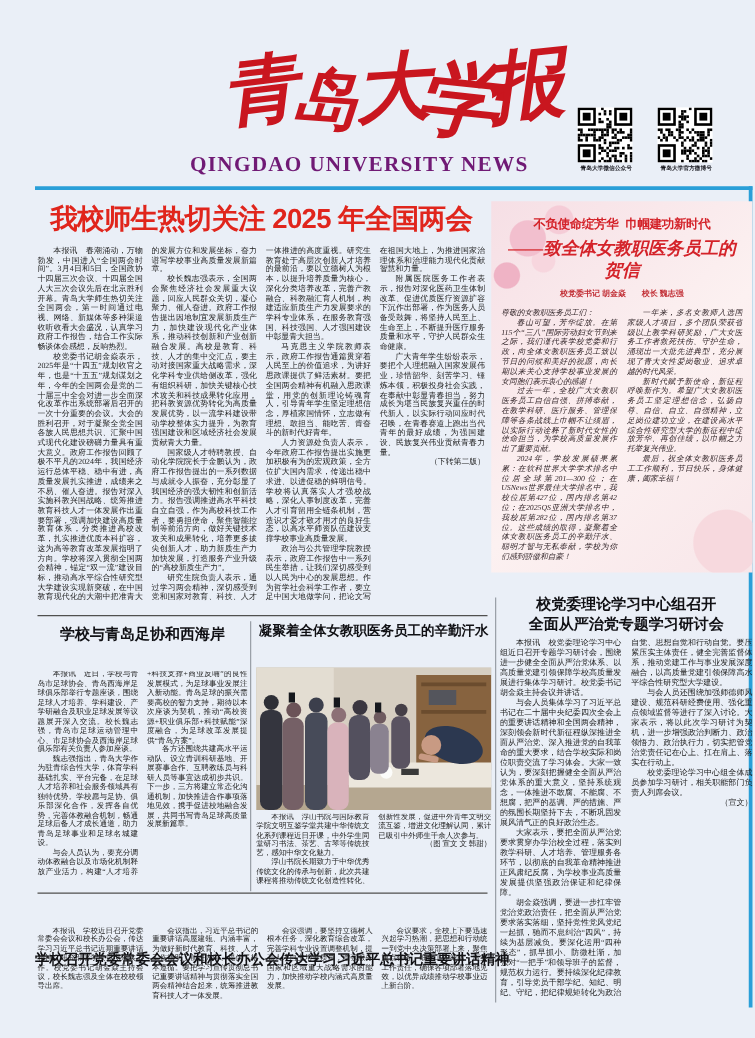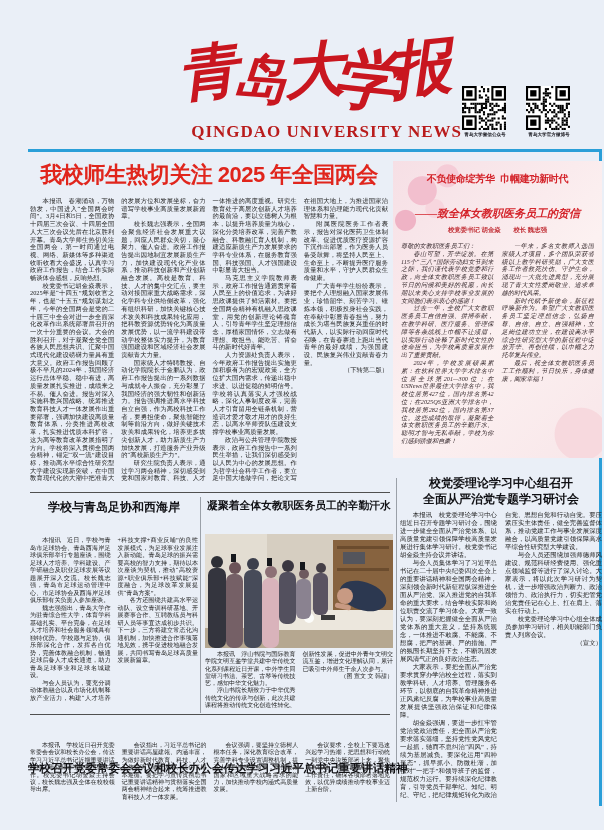--- a/index.html
+++ b/index.html
@@ -13,22 +13,22 @@
   .issue-info p:first-child{font-size:8px;}
   .masthead{position:absolute;left:175px;top:26px;width:270px;text-align:center;
             color:#c9161f;font-style:italic;font-weight:bold;letter-spacing:-7px;
             font-size:60px;line-height:95px;white-space:nowrap;}
   .mchar{display:inline-block;}
   .mchar:nth-child(1){transform:rotate(-7deg);}
   .mchar:nth-child(2){transform:rotate(4deg) translateY(6px) scale(.9);}
   .mchar:nth-child(3){transform:rotate(-4deg) translateY(-2px);}
   .mchar:nth-child(4){transform:rotate(6deg) translateY(7px) scale(1.1);}
   .mchar:nth-child(5){transform:rotate(-6deg) translateY(-4px) scale(1.04);}
-  .masthead-en{position:absolute;left:152px;top:122px;width:310px;text-align:right;
-               color:#b91c1c;font-weight:bold;font-size:17px;letter-spacing:1px;
+  .masthead-en{position:absolute;left:152px;top:122px;width:310px;text-align:left;
+               color:#701a75;font-weight:bold;font-size:17px;letter-spacing:1px;
                font-family:"Liberation Serif","DejaVu Serif",serif;}
   .qr-group{position:absolute;left:462px;top:86px;display:flex;gap:18px;}
   .qr-fig{width:46px;text-align:center;}
   .qr-box{width:44px;height:44px;background:#fff;}
   .qr-cap{margin-top:2px;font-size:4.6px;line-height:6px;font-weight:bold;color:#15151c;
           font-family:"Liberation Sans","DejaVu Sans",sans-serif;white-space:nowrap;}
   .rule-blue-h{position:absolute;left:28px;top:149px;width:574px;height:3px;background:#2a9fd8;}
   .rule-blue-v{position:absolute;left:599px;top:149px;width:3px;height:657px;background:#2a9fd8;}
   
   .cols{column-fill:auto;text-align:justify;overflow:hidden;color:#1b1b1b;}
@@ -45,21 +45,21 @@
   .letter-box{position:absolute;left:393px;top:161px;width:209px;height:297px;box-sizing:border-box;
               padding:11px 8px 8px;
               background:
                radial-gradient(circle at 14% 10%, #f2bfce 0 14px, rgba(242,191,206,0) 15px),
                radial-gradient(circle at 6% 20%, #efb3c5 0 10px, rgba(239,179,197,0) 11px),
                radial-gradient(circle at 26% 5%, #f5ccd7 0 11px, rgba(245,204,215,0) 12px),
                radial-gradient(circle at 20% 16%, #f7d6de 0 9px, rgba(247,214,222,0) 10px),
                radial-gradient(circle at 90% 92%, #f7d9de 0 26px, rgba(247,217,222,0) 27px),
                linear-gradient(135deg,#f6dfe5,#fcf1f1 55%,#f8e6e9);}
   .letter-title{text-align:center;font-weight:bold;font-size:10px;color:#d4232a;letter-spacing:-.3px;white-space:nowrap;font-family:Liberation Mono, monospace;}
-  .letter-sub{text-align:center;font-style:italic;font-weight:bold;font-size:11px;color:#d4232a;margin-top:20px;}
+  .letter-sub{text-align:center;font-style:italic;font-weight:bold;font-size:14px;color:#d4232a;margin-top:4px;}
   .letter-byline{text-align:center;font-size:6.4px;font-weight:bold;color:#c23037;margin-top:5px;}
   .letter-cols{margin-top:7px;height:208px;column-count:2;column-gap:8px;
                font-style:italic;font-size:6.2px;line-height:7.8px;color:#33262a;}
   
   .divider{position:absolute;background:#50504f;height:1px;}
   .vrule{position:absolute;background:#9aa0a8;width:1px;}
   
   .sec-headline{position:absolute;text-align:center;font-weight:bold;color:#101014;
                 font-family:"Liberation Serif","DejaVu Serif",serif;}
   .sec-headline span{display:block;}

